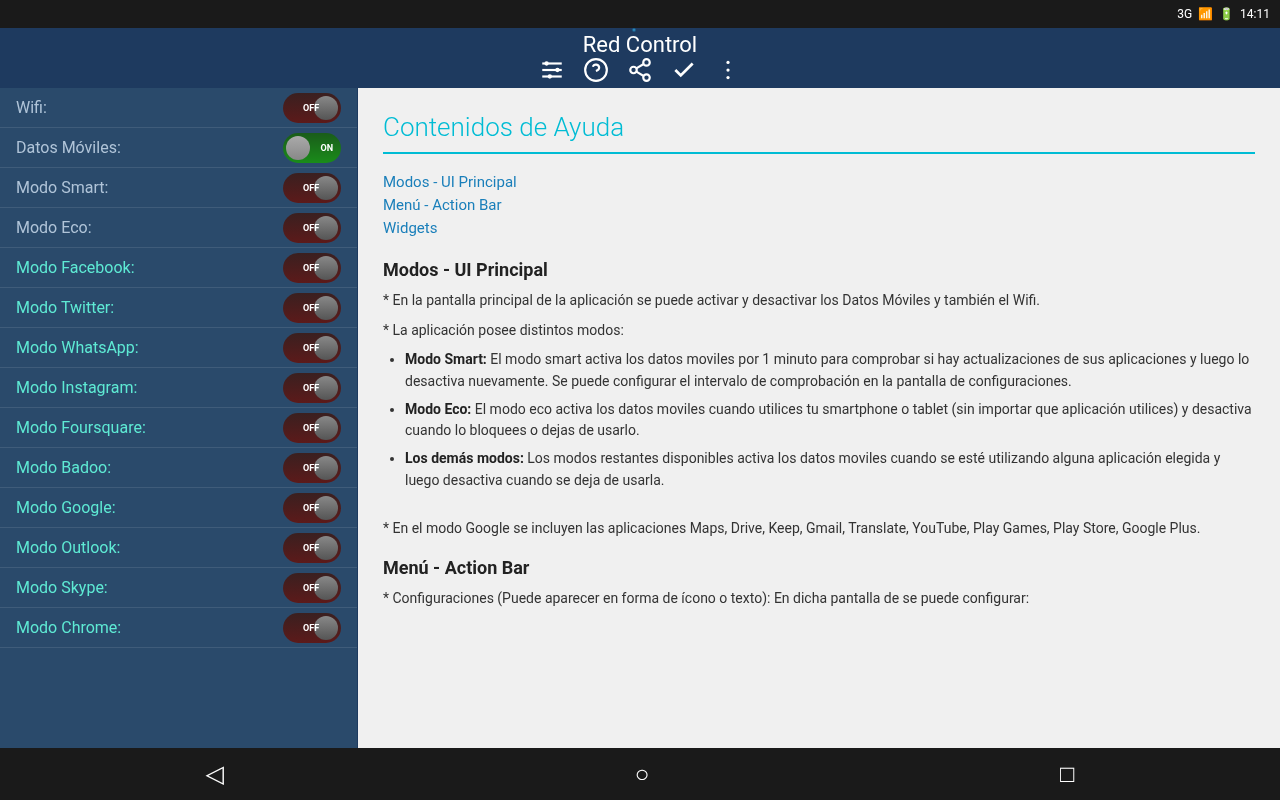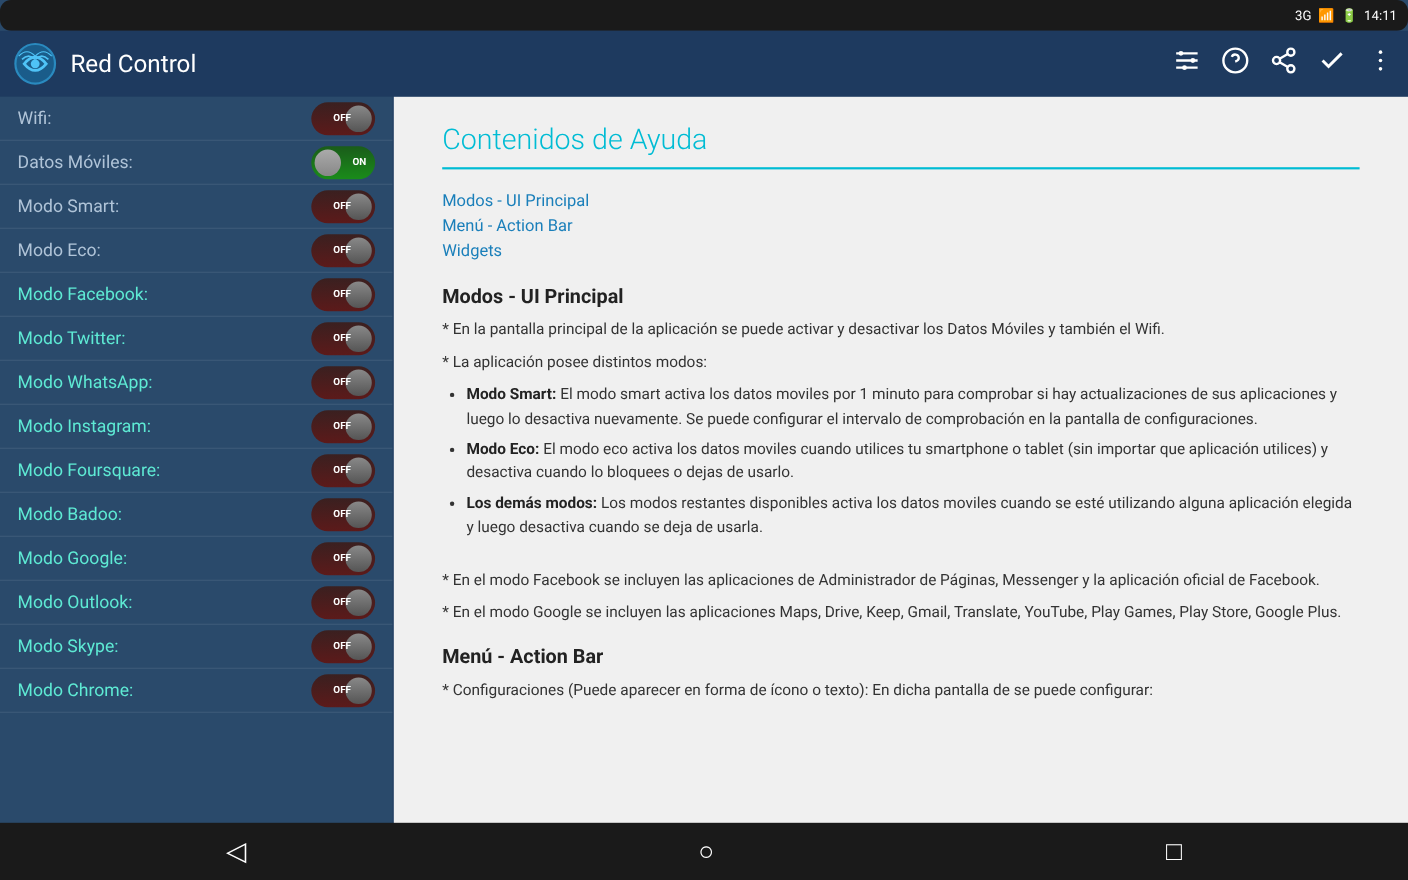--- a/index.html
+++ b/index.html
@@ -8,35 +8,35 @@
     
     .status-bar {
       width: 1280px;
       height: 28px;
       background: #1a1a1a;
       display: flex;
       align-items: center;
       justify-content: flex-end;
       padding: 0 10px;
       gap: 6px;
-      border-radius: 10px;
     }
     .status-bar span {
       color: #fff;
       font-size: 12px;
     }
 
     
     .action-bar {
       width: 1280px;
       height: 60px;
       background: #1e3a5f;
       display: flex;
       align-items: center;
       padding: 0 12px;
+      flex-direction: column;
     }
     .action-bar-logo {
       width: 40px;
       height: 40px;
       margin-right: 12px;
     }
     .action-bar-title {
       color: #ffffff;
       font-size: 22px;
       font-weight: 400;
@@ -130,21 +130,21 @@
     }
     .toggle.on .toggle-text {
       right: 8px;
     }
 
     
     .help-panel {
       flex: 1;
       background: #f0f0f0;
       overflow-y: auto;
-      padding: 24px 44px;
+      padding: 24px 25px;
       position: relative;
     }
     .help-title {
       color: #00bcd4;
       font-size: 26px;
       font-weight: 300;
       border-bottom: 2px solid #00bcd4;
       padding-bottom: 10px;
       margin-bottom: 18px;
     }
@@ -391,21 +391,20 @@
 
     <div id="help-sections-container">
         <div class="help-section-title">Modos - UI Principal</div>
         <p class="help-text">* En la pantalla principal de la aplicación se puede activar y desactivar los Datos Móviles y también el Wifi.</p>
         <p class="help-text">* La aplicación posee distintos modos:</p>
         <ul class="help-bullet-list">
           <li><b>Modo Smart:</b> El modo smart activa los datos moviles por 1 minuto para comprobar si hay actualizaciones de sus aplicaciones y luego lo desactiva nuevamente. Se puede configurar el intervalo de comprobación en la pantalla de configuraciones.</li>
           <li><b>Modo Eco:</b> El modo eco activa los datos moviles cuando utilices tu smartphone o tablet (sin importar que aplicación utilices) y desactiva cuando lo bloquees o dejas de usarlo.</li>
           <li><b>Los demás modos:</b> Los modos restantes disponibles activa los datos moviles cuando se esté utilizando alguna aplicación elegida y luego desactiva cuando se deja de usarla.</li>
         </ul>
-        <p class="help-text">* En el modo Facebook se incluyen las aplicaciones de Administrador de Páginas, Messenger y la aplicación oficial de Facebook.</p>
         <p class="help-text">* En el modo Google se incluyen las aplicaciones Maps, Drive, Keep, Gmail, Translate, YouTube, Play Games, Play Store, Google Plus.</p>
         <div class="help-section-title">Menú - Action Bar</div>
         <p class="help-text">* Configuraciones (Puede aparecer en forma de ícono o texto): En dicha pantalla de se puede configurar:</p>
       </div>
   </div>
 
 </div>
 
 <div class="bottom-nav">
   <span class="bottom-nav-btn">◁</span>

